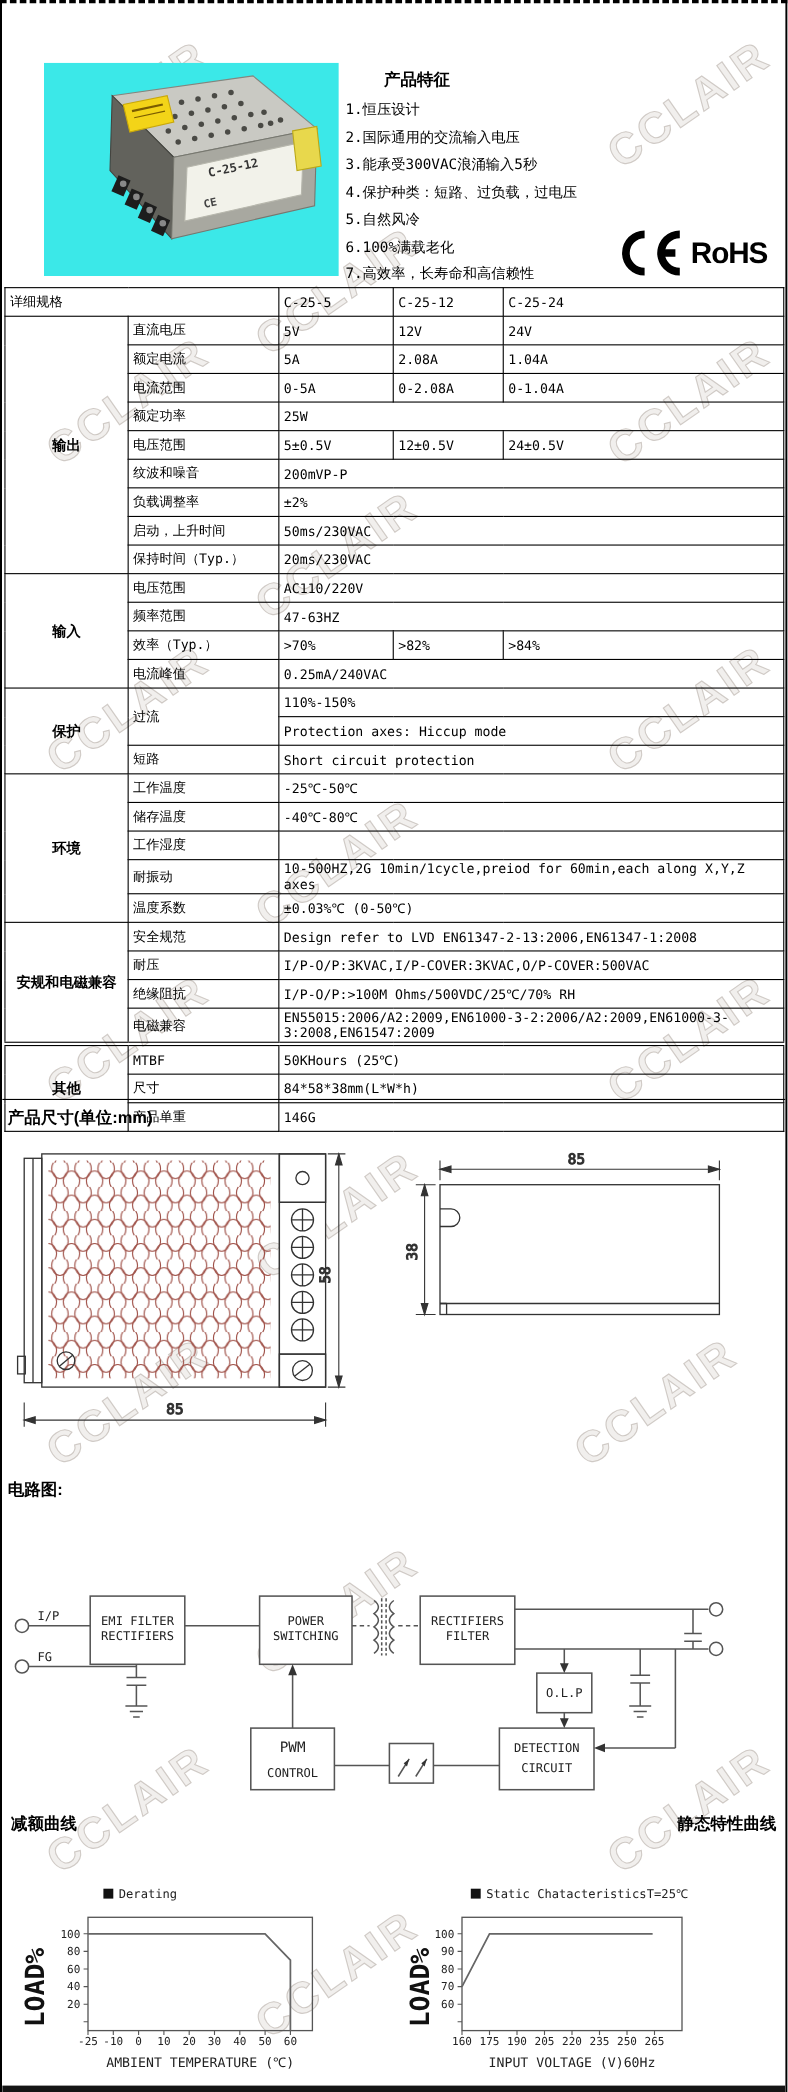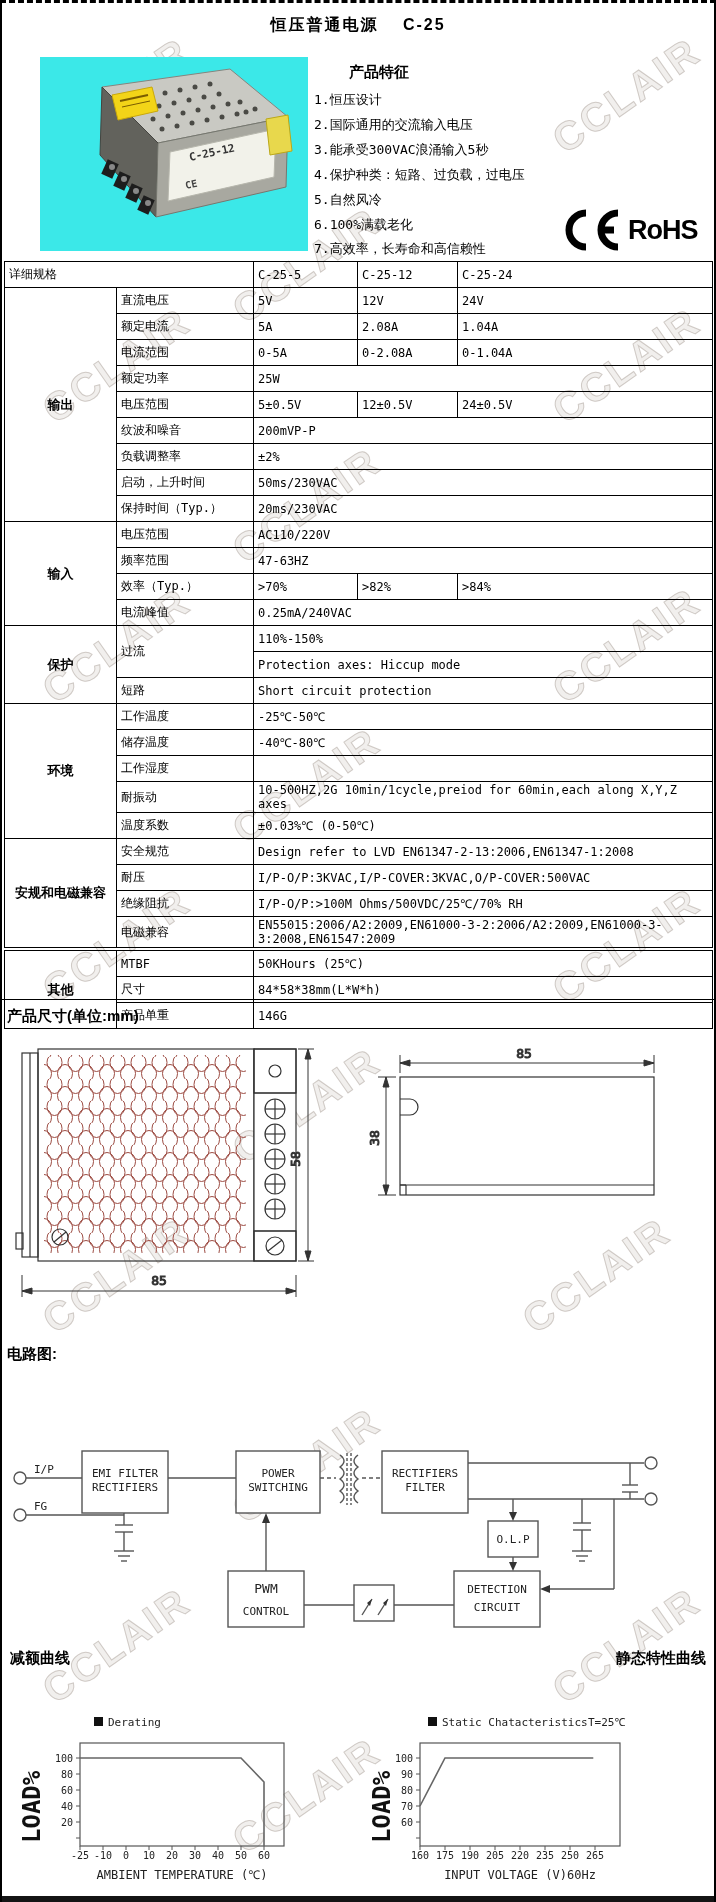--- a/index.html
+++ b/index.html
@@ -48,21 +48,20 @@
       <div class="wm" style="left: 540px; top: 920px;">CCLAIR</div>
       <div class="wm" style="left: 220px; top: 1080px;">CCLAIR</div>
       <div class="wm" style="left: 30px; top: 1250px;">CCLAIR</div>
       <div class="wm" style="left: 510px; top: 1250px;">CCLAIR</div>
       <div class="wm" style="left: 220px; top: 1440px;">CCLAIR</div>
       <div class="wm" style="left: 30px; top: 1620px;">CCLAIR</div>
       <div class="wm" style="left: 540px; top: 1620px;">CCLAIR</div>
       <div class="wm" style="left: 220px; top: 1770px;">CCLAIR</div>
     </div>
 
-  <div class="abs title">恒压普通电源　 C-25</div>
 
   <svg class="abs z2" style="left:38px;top:54px" width="268" height="194" viewBox="0 0 268 194">
     <rect x="0" y="0" width="268" height="194" fill="#3BE8E8"></rect>
     <polygon points="62,30 190,12 248,60 118,86" fill="#c9c9c3" stroke="#85857e" stroke-width="1"></polygon>
     <g fill="#4a4a45">
       <circle cx="95" cy="42" r="2.5"></circle>
         <circle cx="110" cy="39" r="2.5"></circle>
         <circle cx="125" cy="36" r="2.5"></circle>
         <circle cx="140" cy="33" r="2.5"></circle>
         <circle cx="155" cy="30" r="2.5"></circle>

